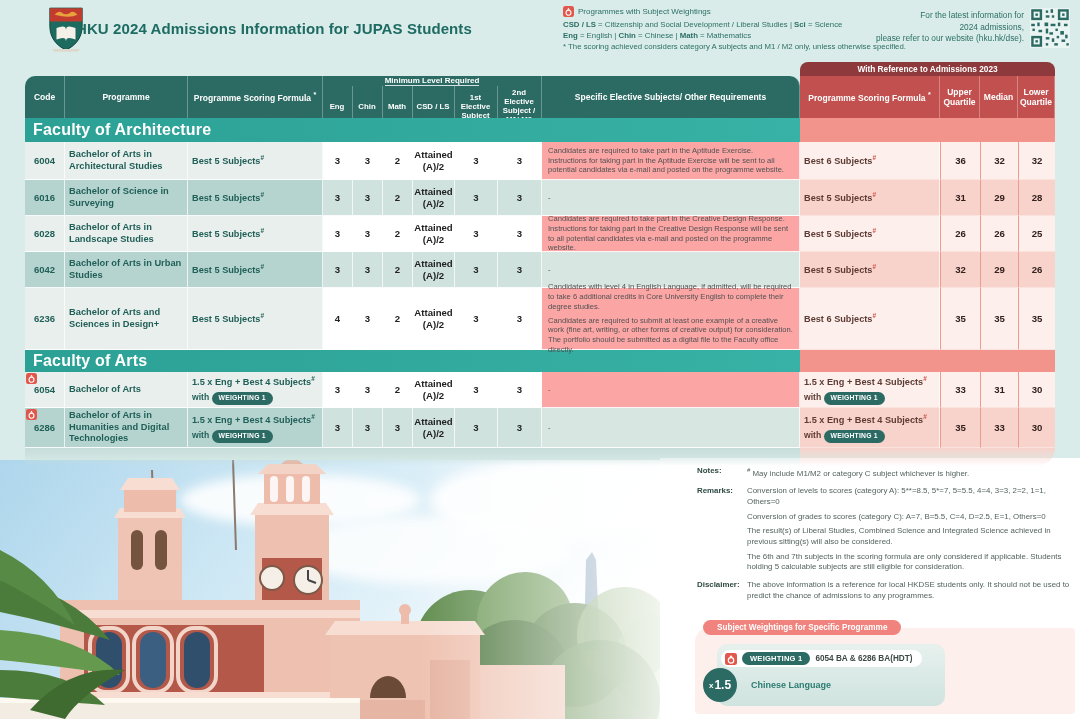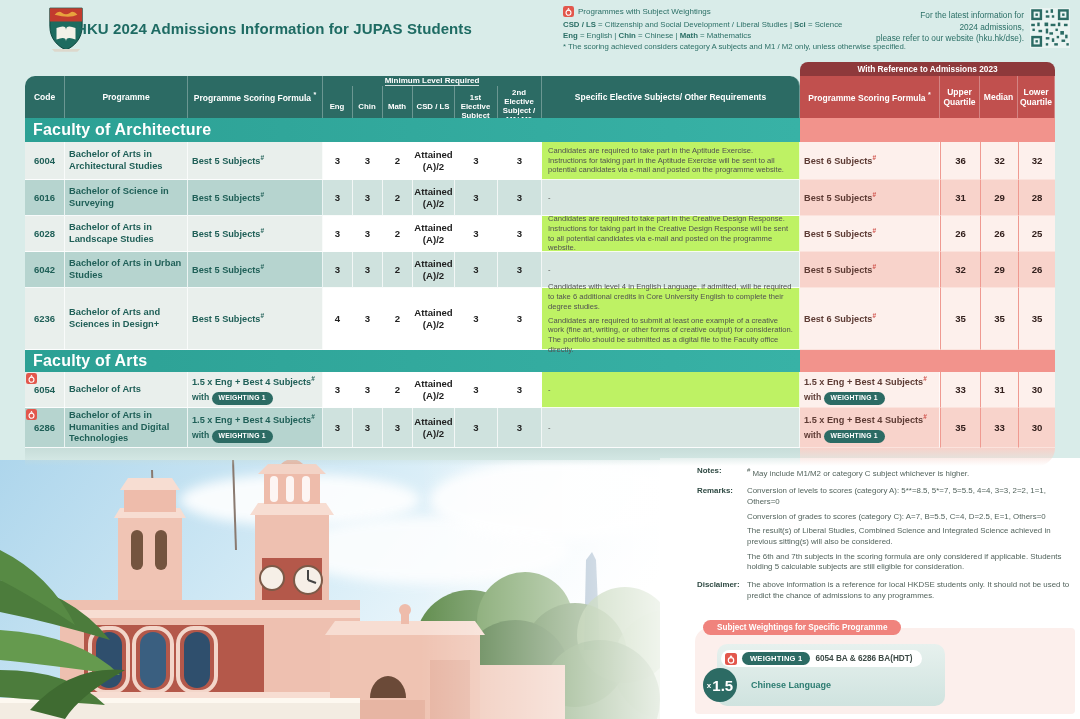--- a/index.html
+++ b/index.html
@@ -56,21 +56,21 @@
   .formula2 sup{font-size:6.5px;color:#d0514a;}
   .minv{font-weight:bold;font-size:9.6px;line-height:1.15;}
   .spec{font-size:7.6px;color:#515151;line-height:1.3;padding:4px 6px;}
   .spec p{margin:0 0 4px 0;} .spec p:last-child{margin:0;}
   .quart{font-weight:bold;font-size:9.6px;color:#33201d;text-align:right;}
   .rsep{border-left:1px solid #ef9a91;border-right:none;}
   .row.light .lcell{background:#e9efec;}
   .row.dark  .lcell{background:#b6d4cf;}
   .row.light .mcell{background:#ffffff;}
   .row.dark  .mcell{background:#cfe2de;}
-  .row.light .scell{background:#bef264;}
+  .row.light .scell{background:#fca5a5;}
   .row.dark  .scell{background:#d8e6e2;}
   .row.light .rcell{background:#fdf0ec;border-bottom:1px solid #fbe3dd;}
   .row.dark  .rcell{background:#f8d3cb;border-bottom:1px solid #fbe3dd;}
   .wbadge{display:inline-block;background:#2c6b64;color:#fff;font-weight:bold;font-size:6.8px;
     padding:1px 7px;border-radius:8px;letter-spacing:.2px;}
   .withline{font-size:8.6px;margin-top:1px;}
   .w-icon{position:absolute;left:1px;top:1px;width:11px;height:11px;}
   .w-icon svg{display:block;}
   .fade{display:flex;height:18px;}
   .fade .f-teal{width:775px;background:linear-gradient(180deg,#c7ddd9,rgba(217,236,233,0));}
@@ -95,21 +95,21 @@
   .sw-card{position:absolute;left:22px;top:16px;width:228px;height:62px;border-radius:10px;
     background:linear-gradient(180deg,#e7f1ee,#cfe3df);}
   .sw-badge-row{position:absolute;left:4px;top:6px;display:flex;align-items:center;gap:5px;background:#fff;
     border-radius:9px;padding:2px 10px 2px 4px;}
   .sw-badge-row .w-icon{position:static;width:12px;height:12px;flex:none;}
   .wbadge.big{font-size:7.6px;padding:2px 8px;}
   .sw-prog{font-size:8.2px;font-weight:bold;color:#3c4a46;}
   .mult-circle{position:absolute;left:-14px;top:24px;width:34px;height:34px;border-radius:50%;background:#2c6b64;
     color:#fff;display:flex;align-items:center;justify-content:center;font-weight:bold;}
   .mult-circle .x{font-size:8px;margin-right:1px;}
-  .mult-circle .val{font-size:15px;}
+  .mult-circle .val{font-size:12px;}
   .sw-subject{position:absolute;left:34px;top:36px;font-size:9px;font-weight:bold;color:#2c7c71;}
 </style>
 </head>
 <body>
 
 <div class="page">
 
   <div class="photo">
     <svg width="690" height="259" viewBox="0 0 690 259">
       <defs>

